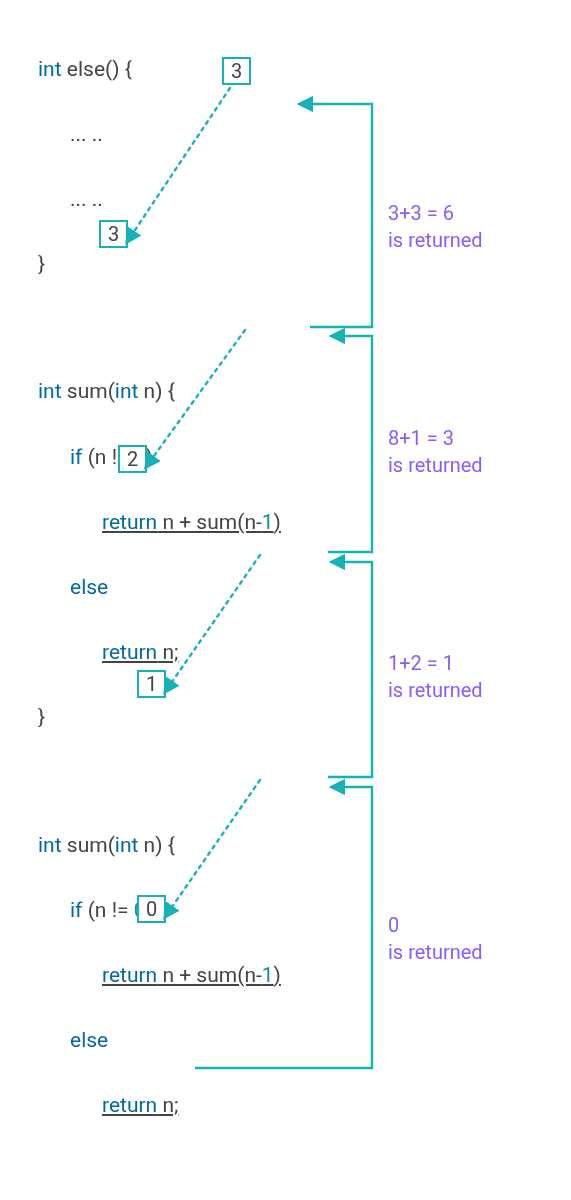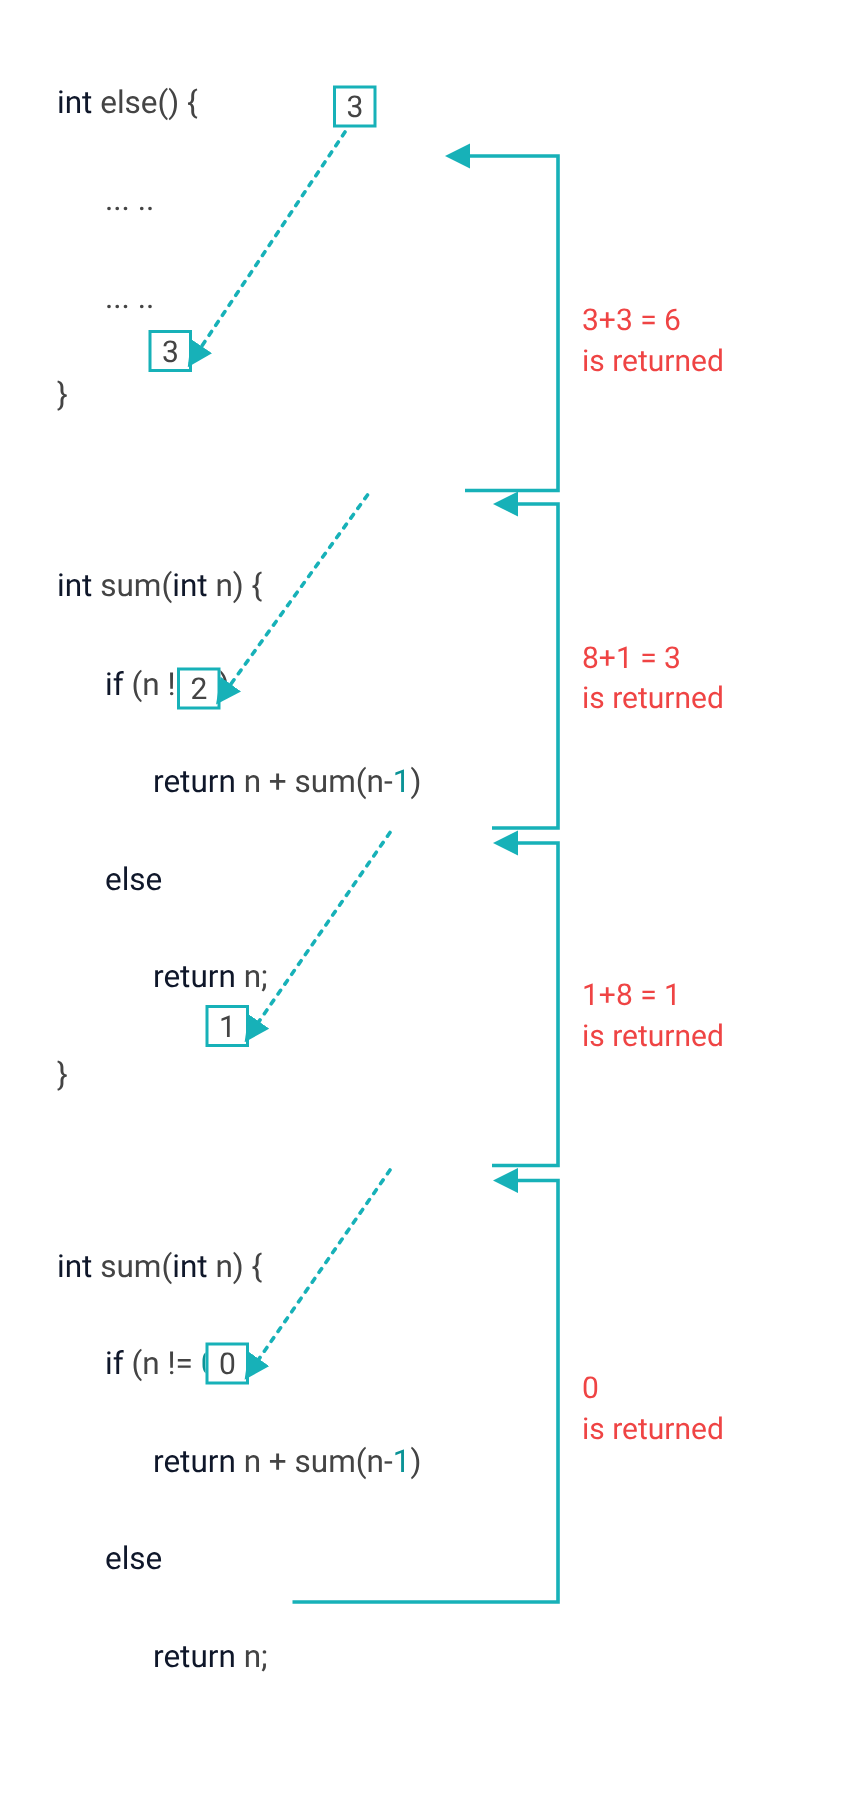--- a/index.html
+++ b/index.html
@@ -8,39 +8,39 @@
     font-size: 21px;
     background: #fff;
     color: #444;
     width: 571px;
     height: 1200px;
     position: relative;
     padding: 20px 0 0 38px;
     line-height: 1.55;
   }
   .code { white-space: pre; font-family: inherit; }
-  .kw { color: #0f172a; }
+  .kw { color: #0369a1; }
   .num { color: #0a9396; }  
   .indent1 { padding-left: 32px; display:inline-block;}
-  .indent2 { padding-left: 64px; display:inline-block;}
+  .indent2 { padding-left: 64px; display:inline-block;text-decoration:underline;}
   .line { display:block; }
   .boxnum {
     display: inline-block;
     border: 2px solid #17b1b8;
     color: #444;
     font-size: 20px;
     padding: 0px 7px;
     line-height: 1.2;
     background: #fff;
   }
   .boxpos { position:absolute; }
   .annot {
     position: absolute;
     font-size: 20px;
-    color: #ef4444;
+    color: #8b5cf6;
     line-height: 1.35;
   }
   svg.overlay {
     position: absolute;
     left: 0; top: 0;
     width: 571px; height: 1200px;
     pointer-events: none;
   }
 </style>
 </head>
@@ -79,21 +79,21 @@
 
 <div class="annot" style="left:388px; top:200px;">
   <span>3+3 = 6</span><br>
   <span>is returned</span>
 </div>
 <div class="annot" style="left:388px; top:425px;">
   <span>8+1 = 3</span><br>
   <span>is returned</span>
 </div>
 <div class="annot" style="left:388px; top:650px;">
-  <span>1+8 = 1</span><br>
+  <span>1+2 = 1</span><br>
   <span>is returned</span>
 </div>
 <div class="annot" style="left:388px; top:912px;">
   <span>0</span><br>
   <span>is returned</span>
 </div>
 
 <svg class="overlay">
   <defs>
     <marker id="ah" viewBox="0 0 10 10" refX="8" refY="5" markerWidth="7" markerHeight="7" orient="auto-start-reverse">

